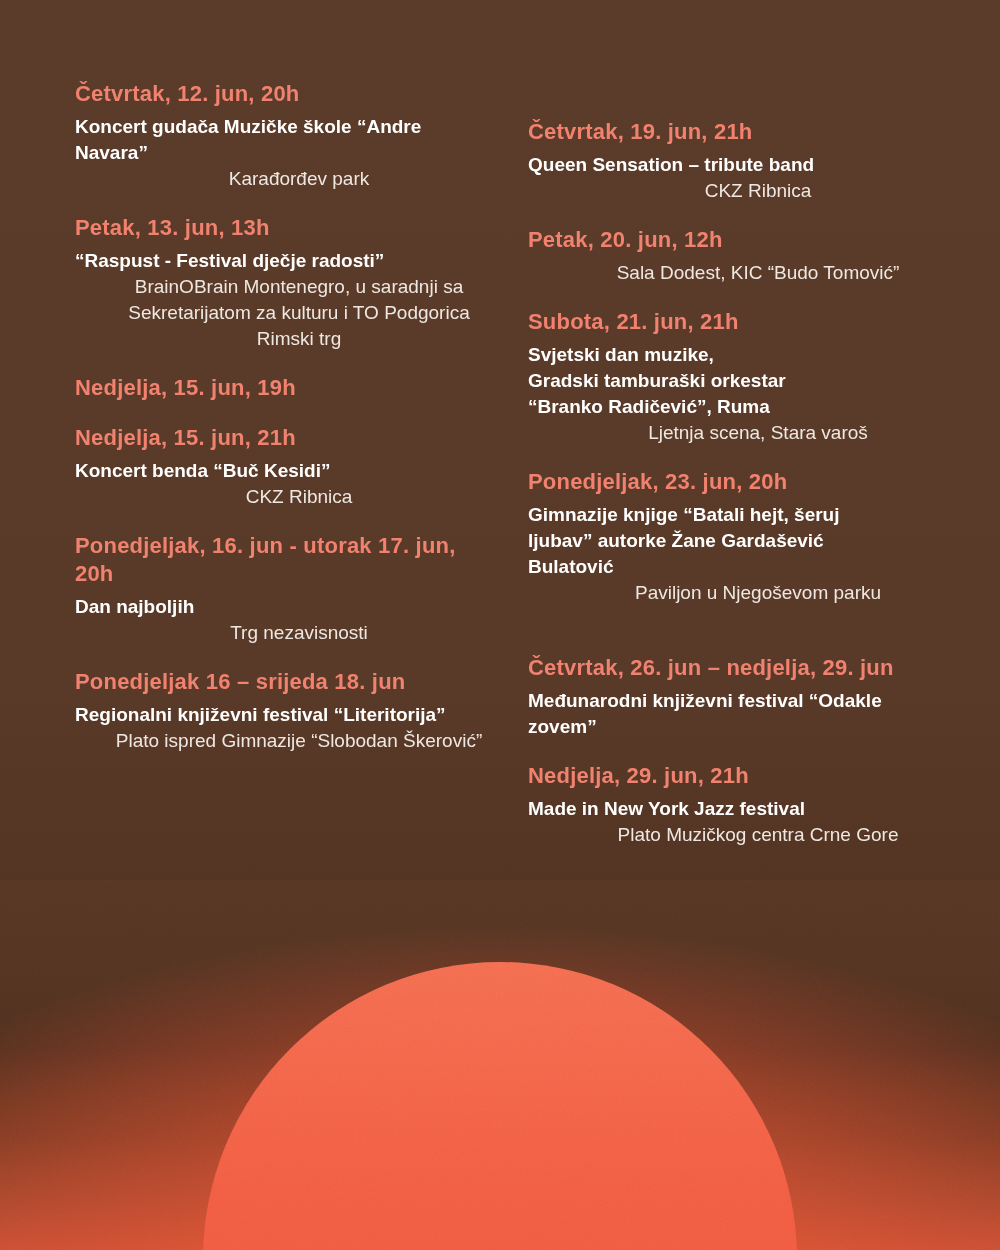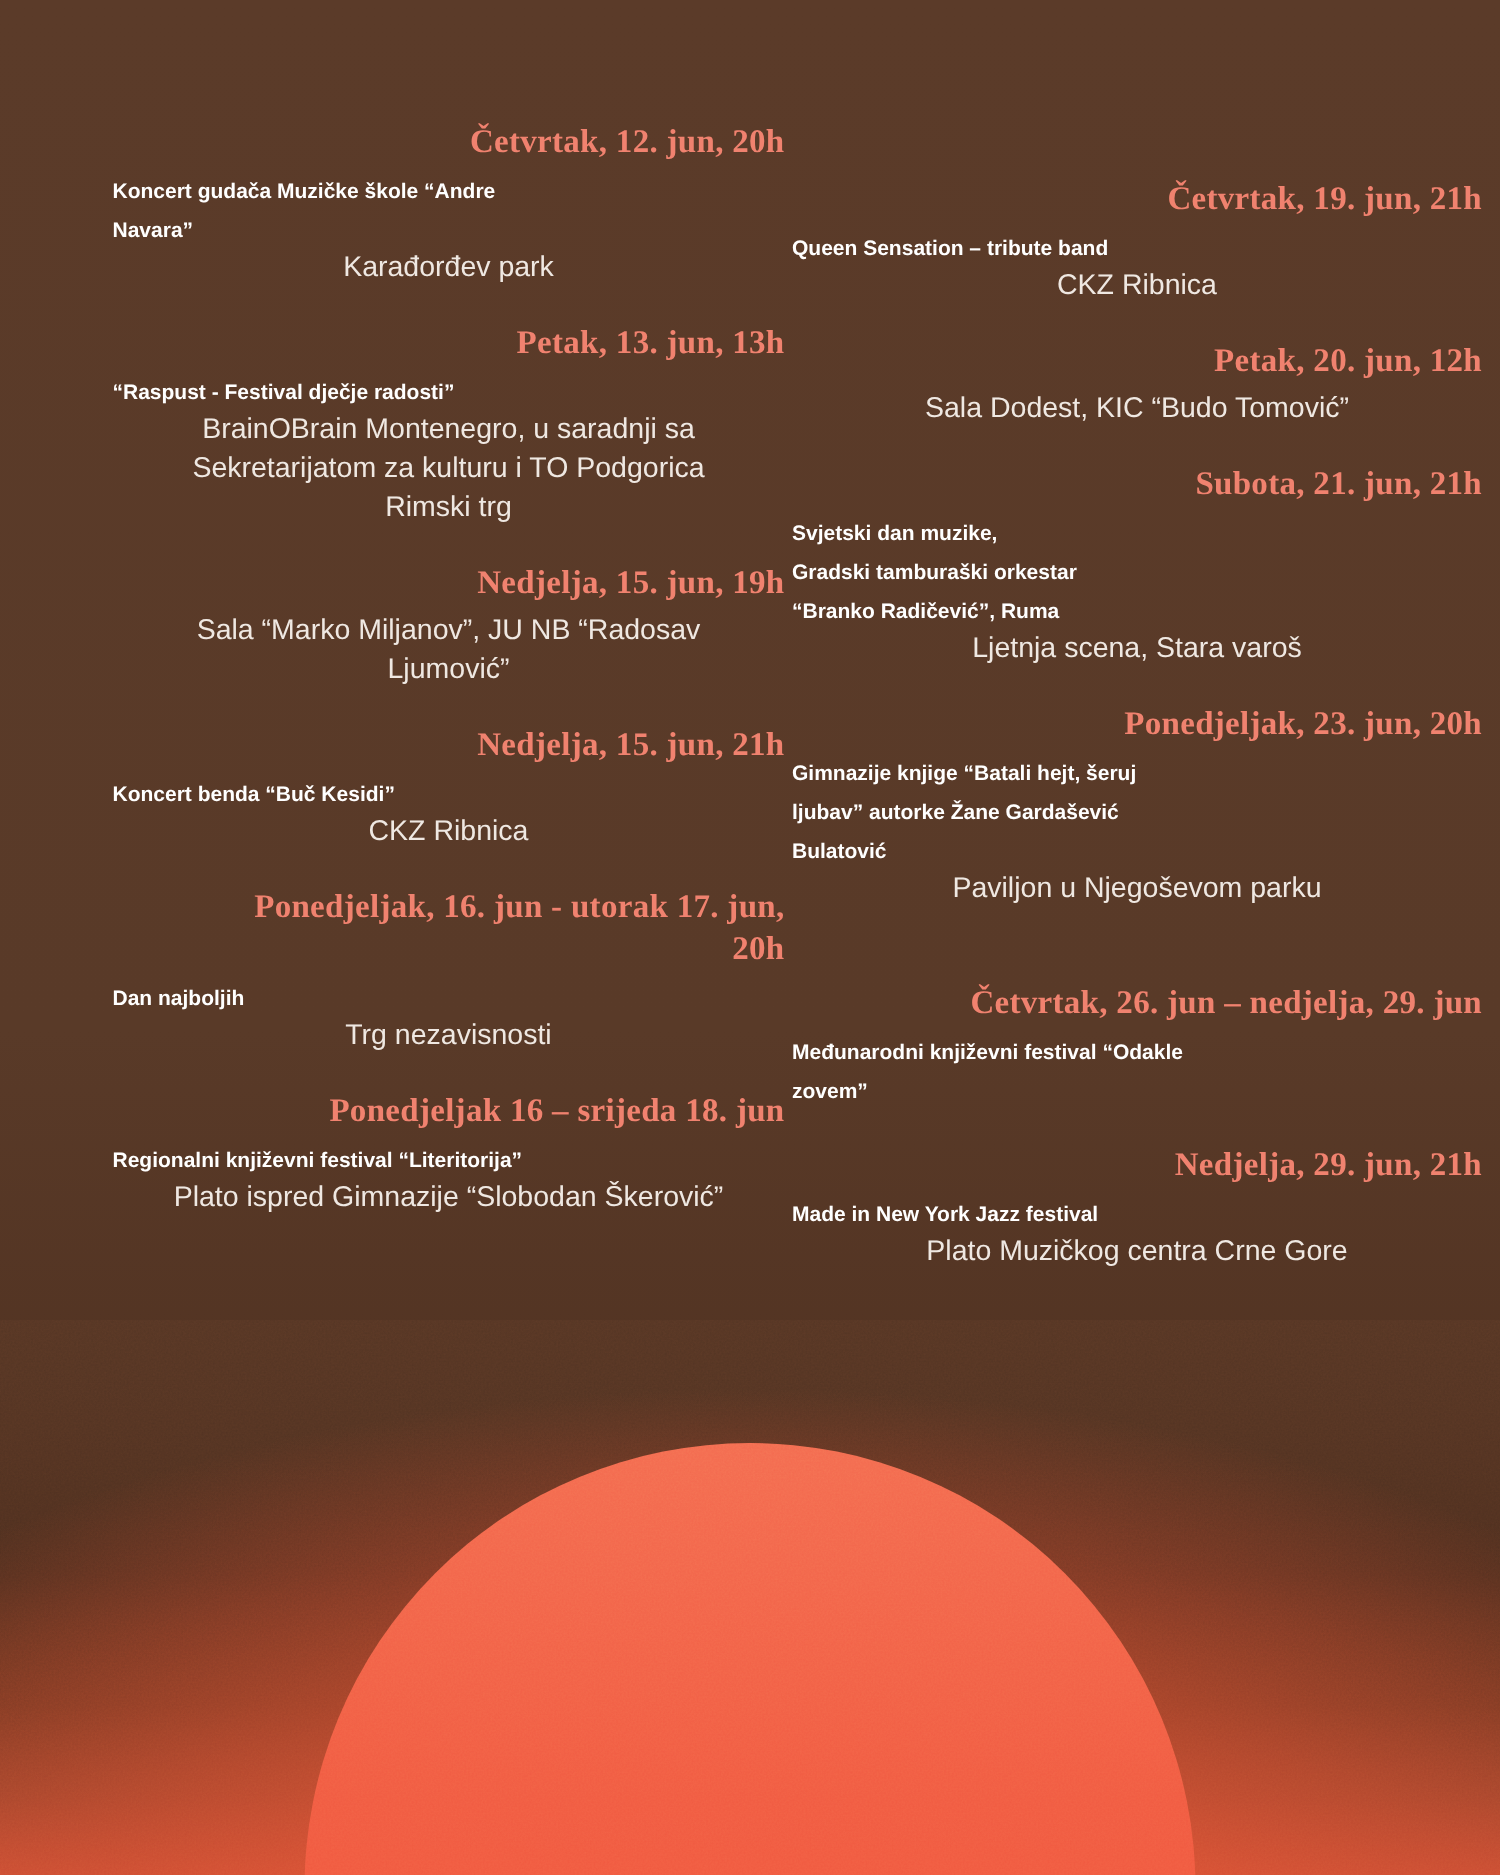--- a/index.html
+++ b/index.html
@@ -66,32 +66,31 @@
   .col {
     position: absolute;
     top: 0;
   }
   .col-left  { left: 75px;  width: 448px; }
   .col-right { left: 528px; width: 460px; margin-top: 38px; }
   .event { margin: 0 0 22px 0; }
   .event.gap-after { margin-bottom: 48px; }
   .event-date {
     margin: 0 0 6px 0;
-    font-family: Liberation Serif, serif;
+    font-family: Liberation Sans, sans-serif;
     font-weight: 700;
     font-size: 22px;
     line-height: 28px;
     letter-spacing: 0.2px;
     color: #f0826f;
     white-space: pre;
-    text-align: right;
   }
   .event-title {
     margin: 0;
-    font-size: 14px;
+    font-size: 19px;
     line-height: 26px;
     font-weight: 700;
     color: #ffffff;
     white-space: pre-line;
   }
   .event-venue {
     margin: 0;
     font-size: 19px;
     line-height: 26px;
     font-weight: 400;
@@ -116,22 +115,20 @@
       </article>
       <article class="event">
         <h3 class="event-date">Petak, 13. jun, 13h</h3>
         <p class="event-title">“Raspust - Festival dječje radosti”</p>
         <p class="event-venue">BrainOBrain Montenegro, u saradnji sa
 Sekretarijatom za kulturu i TO Podgorica
 Rimski trg</p>
       </article>
       <article class="event">
         <h3 class="event-date">Nedjelja, 15. jun, 19h</h3>
-        <p class="event-venue">Sala “Marko Miljanov”, JU NB “Radosav
-Ljumović”</p>
       </article>
       <article class="event">
         <h3 class="event-date">Nedjelja, 15. jun, 21h</h3>
         <p class="event-title">Koncert benda “Buč Kesidi”</p>
         <p class="event-venue">CKZ Ribnica</p>
       </article>
       <article class="event">
         <h3 class="event-date">Ponedjeljak, 16. jun - utorak 17. jun,
 20h</h3>
         <p class="event-title">Dan najboljih</p>

